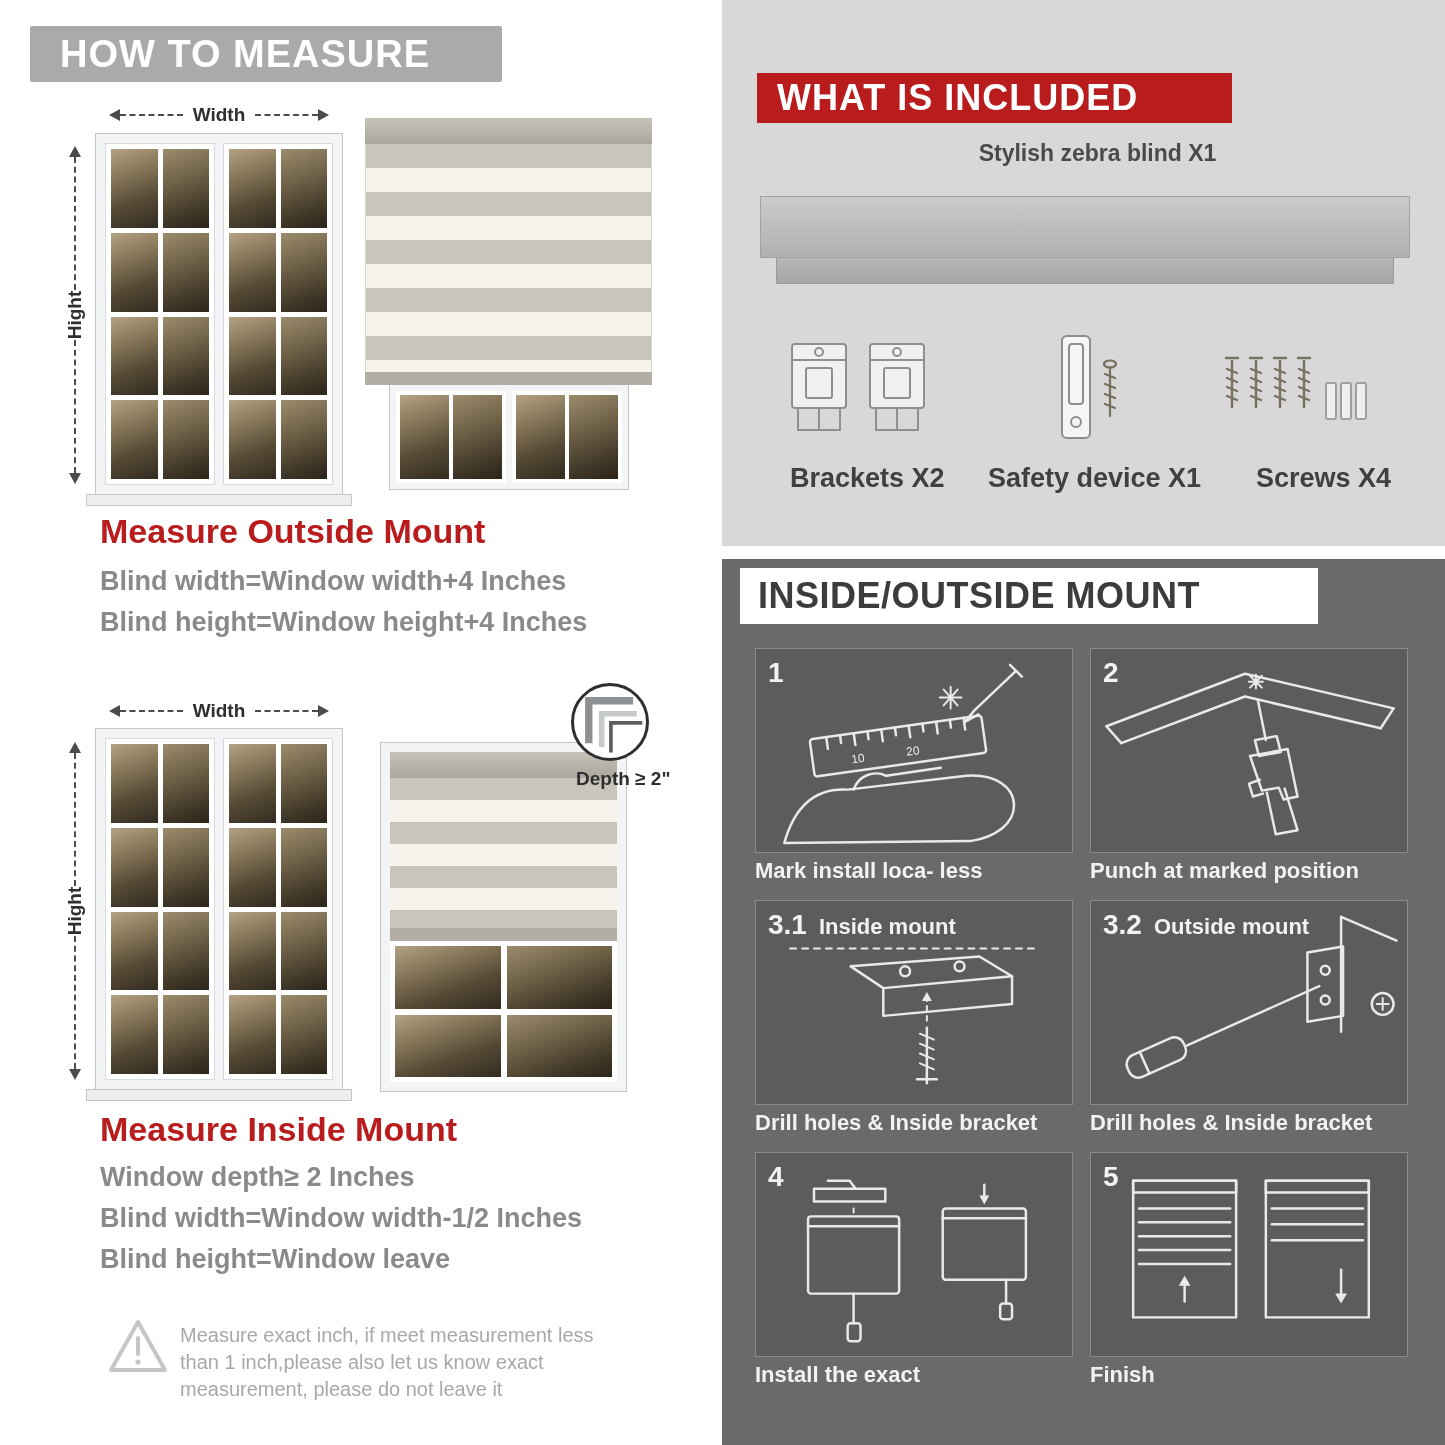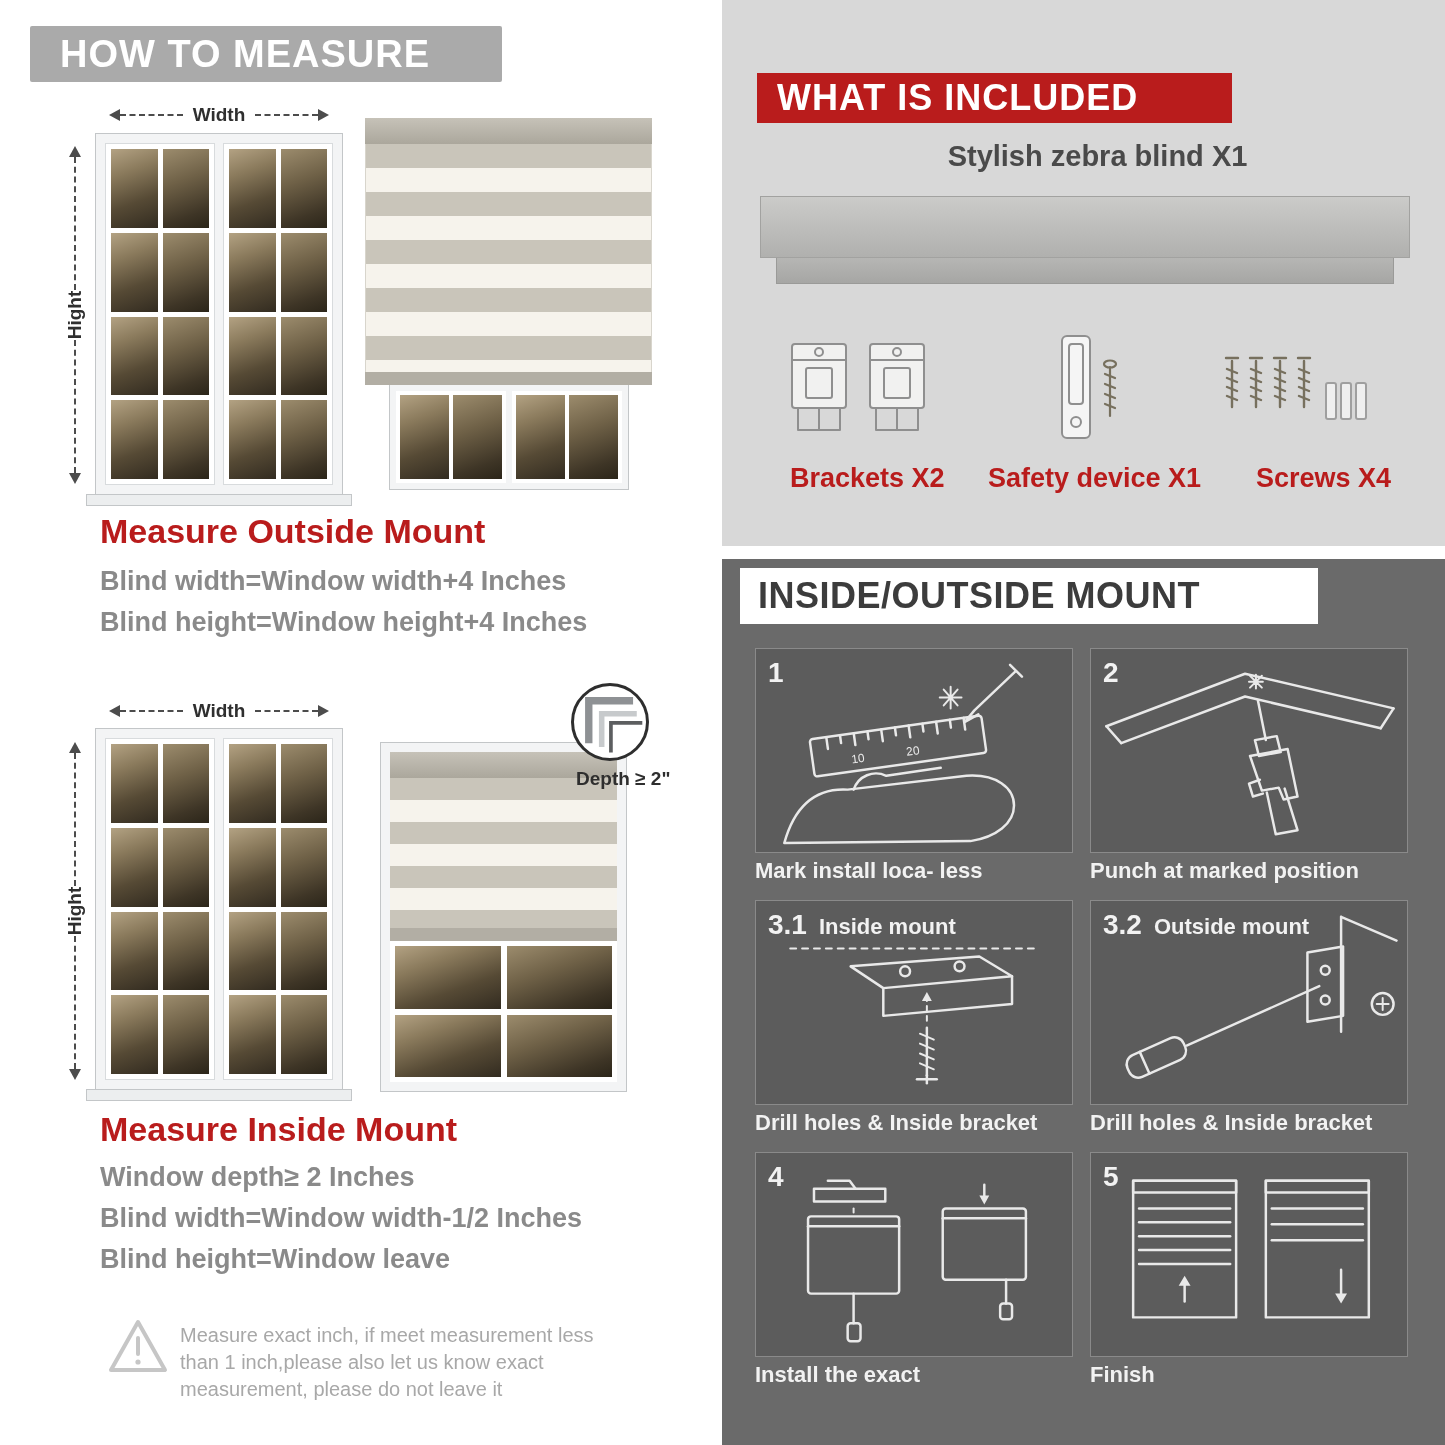--- a/index.html
+++ b/index.html
@@ -17,26 +17,26 @@
   .banner-mount { position:absolute; left:740px; top:568px; width:578px; height:56px;
     background:#ffffff; color:#3c3c3c; font-size:36px; font-weight:bold;
     line-height:56px; padding-left:18px; letter-spacing:0.5px; }
   .h2 { position:absolute; font-size:34px; font-weight:bold; color:#b91c1c; }
   .formula { position:absolute; font-size:27px; font-weight:bold; color:#8a8a8a; }
 
   
   .included-section { position:absolute; left:722px; top:0; width:723px; height:546px; background:#d8d8d8; }
   .mount-section { position:absolute; left:722px; top:559px; width:723px; height:886px; background:#6a6a6a; }
   .blind-product-label { position:absolute; left:722px; top:140px; width:723px; text-align:center;
-    font-size:29px; font-weight:bold; color:#4a4a4a;padding-left:28px; }
+    font-size:23px; font-weight:bold; color:#4a4a4a;padding-left:28px; }
   .cassette-img-top { position:absolute; left:760px; top:196px; width:650px; height:62px;
     background:linear-gradient(#cbcbc9,#b0b0ae); border:1px solid #a2a2a0; }
   .cassette-img-lip { position:absolute; left:776px; top:258px; width:618px; height:26px;
     background:linear-gradient(#b6b6b4,#a6a6a4); border:1px solid #9a9a98; border-top:none; }
-  .item-label { position:absolute; top:463px; font-size:27px; font-weight:bold; color:#b91c1c; }
+  .item-label { position:absolute; top:463px; font-size:27px; font-weight:bold; color:#404040; }
 
   
   .panel { position:absolute; width:318px; height:205px; background:#5c5c5c; border:1px solid #8a8a8a; }
   .panel svg { position:absolute; inset:0; width:100%; height:100%; }
   .panel-head { position:absolute; left:12px; top:8px; display:flex; gap:12px; align-items:baseline;
     color:#f2f2f2; font-weight:bold; z-index:2; }
   .step-num { font-size:28px; }
   .step-title { font-size:22px; }
   .panel-caption { position:absolute; width:330px; color:#f2f2f2; font-weight:bold; font-size:22px; }
 

